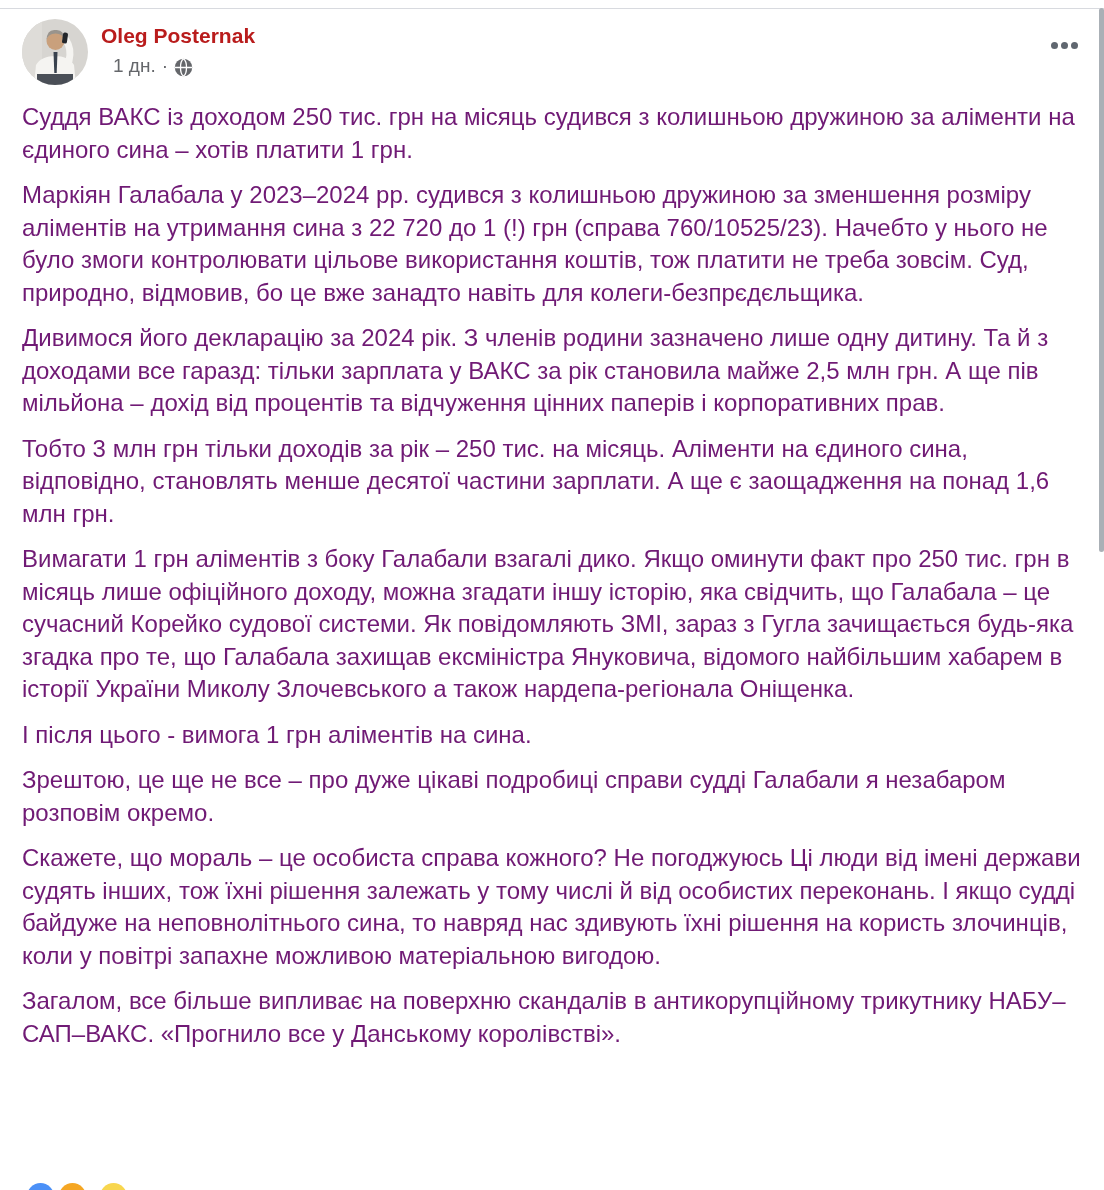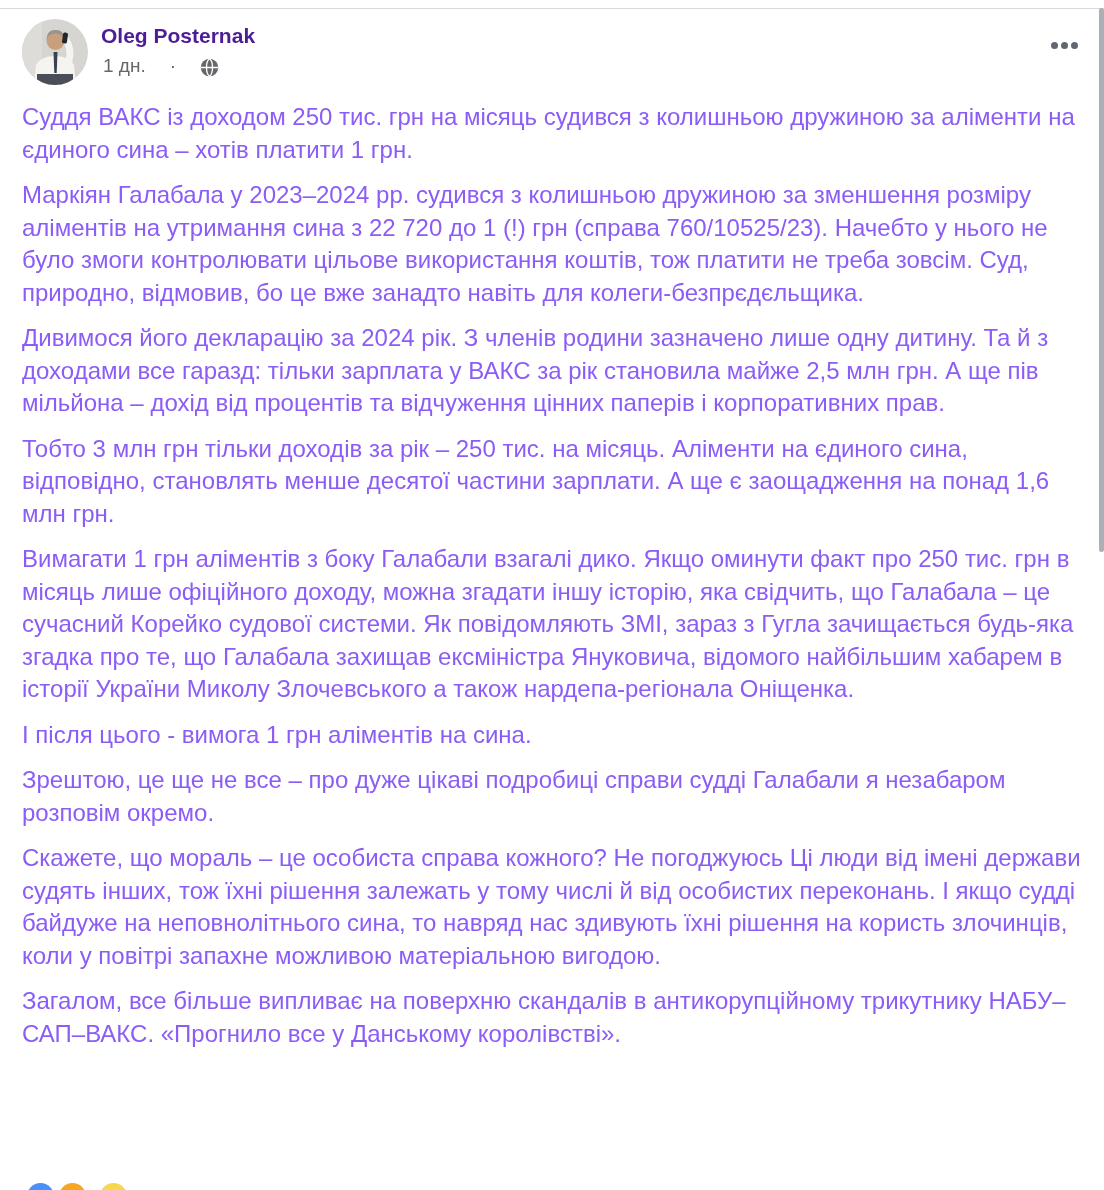--- a/index.html
+++ b/index.html
@@ -41,30 +41,30 @@
     overflow: hidden;
     cursor: pointer;
   }
   .author-name {
     position: absolute;
     left: 79px;
     top: 6px;
     font-size: 21px;
     font-weight: 700;
     line-height: 26px;
-    color: #4c1d95;
+    color: #b91c1c;
     cursor: pointer;
   }
   .meta-row {
     position: absolute;
-    left: 81px;
+    left: 91px;
     top: 38px;
     display: flex;
     align-items: center;
-    gap: 24px;
+    gap: 6px;
     font-size: 19px;
     color: #65676B;
     cursor: pointer;
   }
   .meta-row .sep { color: #65676B; }
   .globe { display: inline-block; width: 19px; height: 19px; margin-top: 2px; }
   .more-button {
     position: absolute;
     right: 0;
     top: 21px;
@@ -84,21 +84,21 @@
     position: absolute;
     left: 22px;
     top: 101px;
     width: 1062px;
   }
   .post-content p {
     margin: 0 0 13px 0;
     font-size: 24px;
     line-height: 32.5px;
     font-weight: 400;
-    color: #8b5cf6;
+    color: #701a75;
   }
   
   .scrollbar-thumb {
     position: absolute;
     top: 8px;
     right: 0;
     width: 5px;
     height: 544px;
     border-radius: 3px;
     background: #aab0b6;

